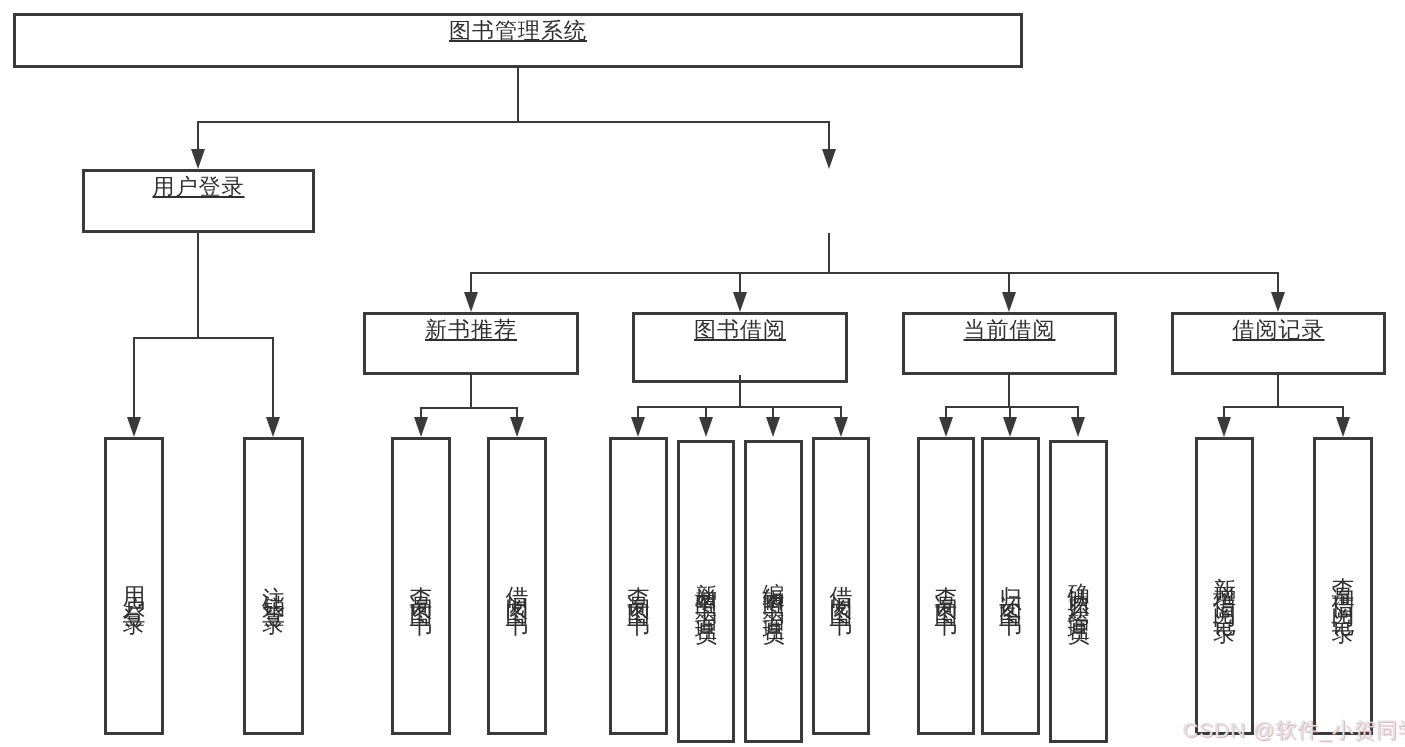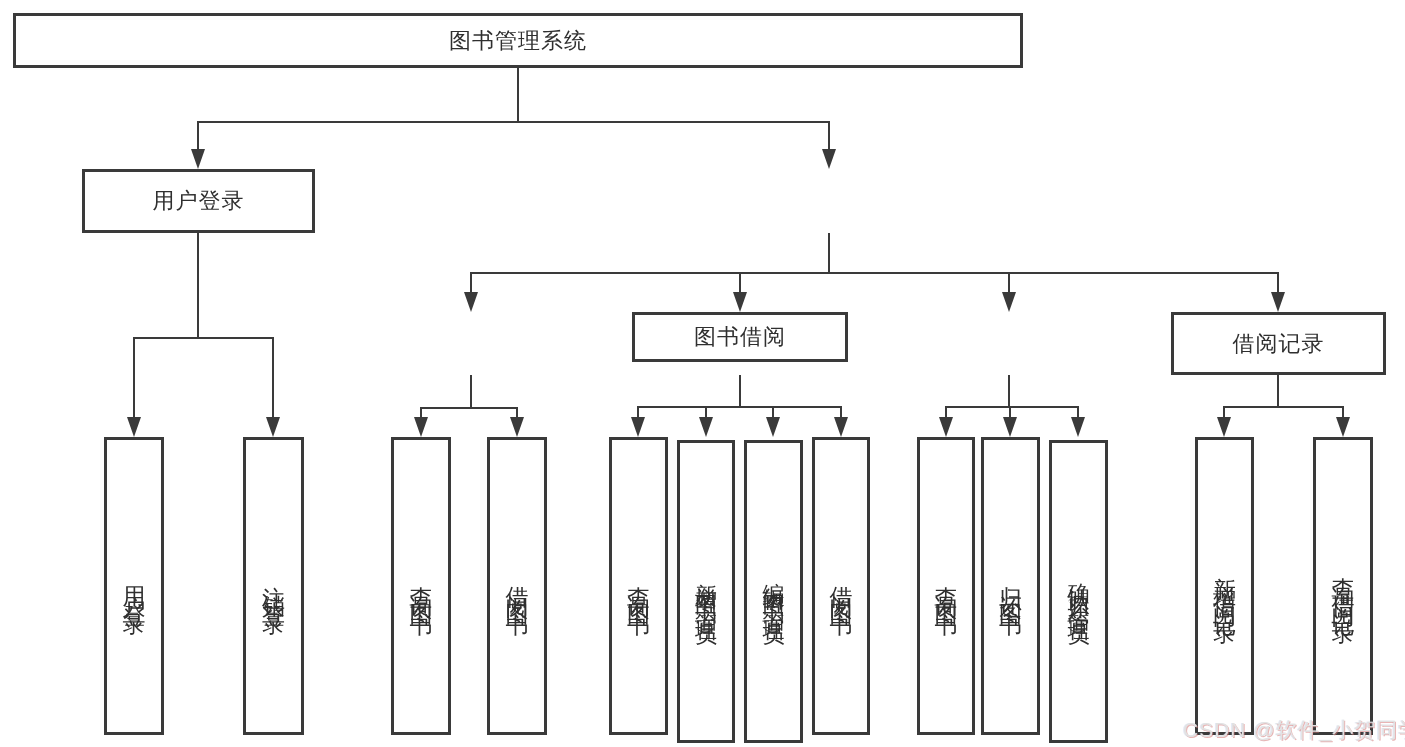--- a/index.html
+++ b/index.html
@@ -7,22 +7,22 @@
     --text:#2f2f2f;
     --wm:#e2e2e2;
   }
   html,body{margin:0;padding:0;background:#ffffff;}
   .canvas{
     position:relative;width:1405px;height:747px;background:#ffffff;overflow:hidden;
     font-family:"Liberation Sans","DejaVu Sans",sans-serif;color:var(--text);
   }
   .node{
     position:absolute;box-sizing:border-box;border:3px solid var(--line);background:#fff;
-    display:flex;align-items:center;justify-content:center;
-    font-size:22px;letter-spacing:1px;color:var(--text);
+    display:flex;align-items:flex-start;justify-content:center;
+    font-size:22px;letter-spacing:1px;color:var(--text);text-decoration:underline;
   }
   .vbox{
     position:absolute;box-sizing:border-box;border:3px solid var(--line);background:#fff;
     display:flex;align-items:center;justify-content:center;
   }
   .vtext{
     writing-mode:vertical-rl;text-orientation:mixed;
     font-size:23px;letter-spacing:9px;line-height:1;color:var(--text);
   }
   .vlong{font-size:22px;letter-spacing:6px;}
@@ -71,22 +71,28 @@
   <div class="hline" style="left:470px;top:272px;width:809px;"></div>
   <div class="vline" style="left:470px;top:272px;height:22px;"></div>
   <div class="arrow" style="left:464px;top:292px;"></div>
   <div class="vline" style="left:739px;top:272px;height:22px;"></div>
   <div class="arrow" style="left:733px;top:292px;"></div>
   <div class="vline" style="left:1008px;top:272px;height:22px;"></div>
   <div class="arrow" style="left:1002px;top:292px;"></div>
   <div class="vline" style="left:1277px;top:272px;height:22px;"></div>
   <div class="arrow" style="left:1271px;top:292px;"></div>
 
-  <div class="node" style="left:632px;top:312px;width:216px;height:50px;">
+  <div class="node" style="left:363px;top:312px;width:216px;height:63px;">
+    <span>新书推荐</span>
+  </div>
+  <div class="node" style="left:632px;top:312px;width:216px;height:71px;">
     <span>图书借阅</span>
+  </div>
+  <div class="node" style="left:902px;top:312px;width:215px;height:63px;">
+    <span>当前借阅</span>
   </div>
   <div class="node" style="left:1171px;top:312px;width:215px;height:63px;">
     <span>借阅记录</span>
   </div>
 
   <div class="vline" style="left:470px;top:375px;height:32px;"></div>
   <div class="hline" style="left:420px;top:407px;width:98px;"></div>
   <div class="vline" style="left:420px;top:407px;height:12px;"></div>
   <div class="arrow" style="left:414px;top:417px;"></div>
   <div class="vline" style="left:516px;top:407px;height:12px;"></div>

